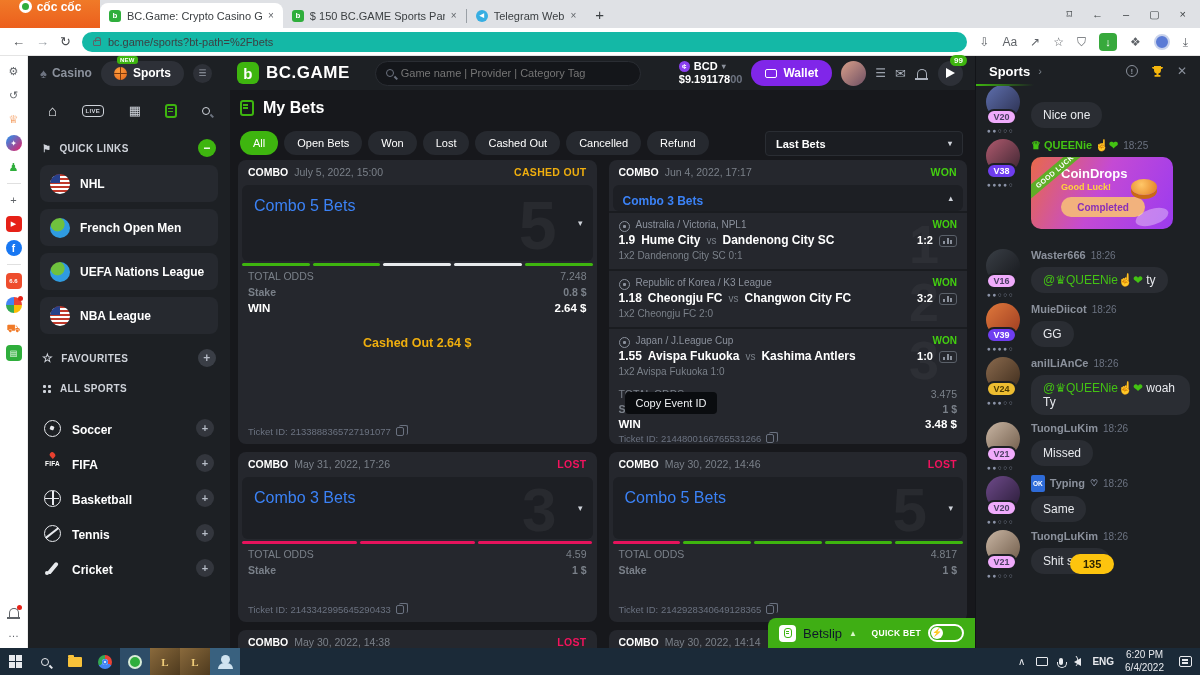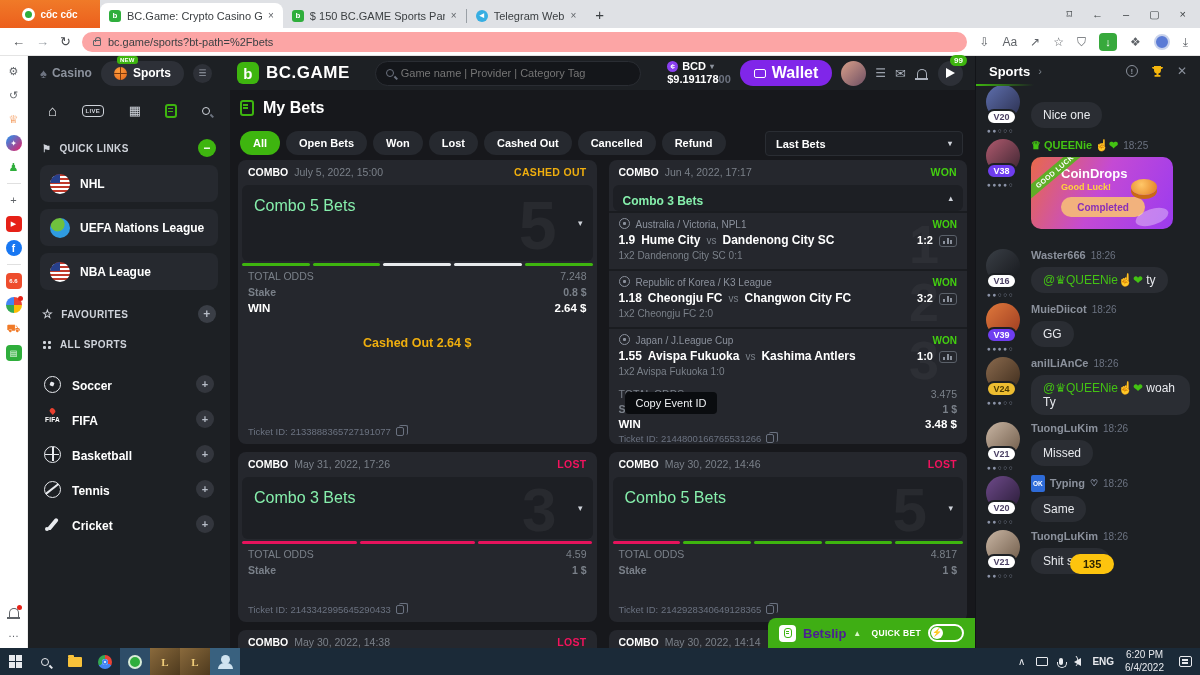--- a/index.html
+++ b/index.html
@@ -1,33 +1,33 @@
 <!DOCTYPE html>
 <html><head>
 <meta charset="utf-8">
 <style>
 *{box-sizing:border-box;margin:0;padding:0;font-family:"Liberation Sans",sans-serif}
 body{width:1200px;height:675px;position:relative;overflow:hidden;background:#17181c}
 i,em{font-style:normal}
 
 .tabstrip{position:absolute;left:0;top:0;width:1200px;height:28px;background:#dfe1e5;display:flex;align-items:flex-end}
-.brand{width:100px;height:28px;background:linear-gradient(180deg,#f07a28,#ec5f1d);color:#fff;font-weight:bold;font-size:10px;display:flex;align-items:center;justify-content:center;gap:5px}
+.brand{width:100px;height:28px;background:linear-gradient(180deg,#f07a28,#ec5f1d);color:#fff;font-weight:bold;font-size:12px;display:flex;justify-content:center;gap:5px}
 .brandball{width:13px;height:13px;border-radius:50%;border:3px solid #fff;background:#2fae3c}
 .tab{height:25px;display:flex;align-items:center;gap:6px;padding:0 9px;font-size:11px;color:#3c4043;max-width:190px;border-radius:8px 8px 0 0}
 .tab.active{background:#fff}
 .tab .ttl{white-space:nowrap;overflow:hidden;max-width:135px}
 .fav{width:12px;height:12px;border-radius:3px;background:#2fae3c;color:#fff;font-size:8px;font-weight:bold;display:flex;align-items:center;justify-content:center;flex:none}
 .fav.tg{border-radius:50%;background:#37aee2}
 .tclose{color:#5f6368;font-size:10px}
 .tdiv{width:1px;height:14px;background:#9aa0a6;margin-bottom:5px}
 .newtab{font-size:15px;color:#3c4043;margin:0 10px 5px}
 .winctl{margin-left:auto;display:flex;align-items:center;gap:20px;height:28px;padding:0 14px;color:#3c4043;font-size:11px}
 .addrbar{position:absolute;left:0;top:28px;width:1200px;height:28px;background:#fff;display:flex;align-items:center;gap:11px;padding:0 12px;border-bottom:1px solid #e4e4e4}
 .nav{color:#4a4d51;font-size:13px}.nav.dim{color:#9aa0a6}
-.urlpill{width:885px;height:20px;background:#fca5a5;border-radius:10px;display:flex;align-items:center;gap:7px;padding:0 11px}
+.urlpill{width:885px;height:20px;background:#14b8a6;border-radius:10px;display:flex;align-items:center;gap:7px;padding:0 11px}
 .lock{width:8px;height:6px;border:1px solid #5f6368;border-radius:1px;position:relative;margin-top:3px;flex:none}
 .lock::before{content:"";position:absolute;left:1px;top:-4px;width:4px;height:4px;border:1px solid #5f6368;border-bottom:none;border-radius:3px 3px 0 0}
 .url{font-size:11px;color:#3c4043}
 .addr-icons{margin-left:auto;display:flex;align-items:center;gap:13px;color:#5f6368;font-size:12px}
 .dlgreen{width:18px;height:18px;border-radius:4px;background:#37a93c;color:#fff;display:flex;align-items:center;justify-content:center;font-size:11px}
 .prof{width:16px;height:16px;border-radius:50%;background:#5b7bd5;border:2px solid #c9d3ec}
 
 .rail{position:absolute;left:0;top:56px;width:28px;height:592px;background:#fff;border-right:1px solid #ececec;display:flex;flex-direction:column;align-items:center;gap:8px;padding:7px 0}
 .ric{width:16px;height:16px;border-radius:4px;display:flex;align-items:center;justify-content:center;font-size:11px;color:#5f6368;flex:none}
 .ric.yt{background:#e62117;color:#fff;font-size:7px;border-radius:4px}
@@ -62,21 +62,21 @@
 .searchpill{width:266px;height:25px;background:#14161a;border:1px solid #2a2d33;border-radius:13px;display:flex;align-items:center;gap:7px;padding:0 10px;margin-left:16px}
 .searchpill input{flex:1;background:none;border:none;outline:none;color:#8b919c;font-size:11px}
 .mag{width:8px;height:8px;border:1.5px solid #6d7380;border-radius:50%;position:relative;flex:none}
 .mag::after{content:"";position:absolute;left:7px;top:7px;width:4px;height:1.5px;background:#6d7380;transform:rotate(45deg)}
 .cur{margin-left:auto;line-height:1.15;white-space:nowrap}
 .curtop{display:flex;align-items:center;gap:4px;font-size:11px;color:#fff;font-weight:bold}
 .coin{width:11px;height:11px;border-radius:50%;background:#8a3ff0;color:#fff;font-size:8px;font-weight:bold;display:flex;align-items:center;justify-content:center}
 .curcaret{color:#8b919c;font-size:8px}
 .balance{font-size:11px;color:#fff;font-weight:bold}
 .balance .dim{color:#6d7380}
-.walletbtn{height:26px;background:#8026e9;border-radius:13px;color:#fff;font-weight:bold;font-size:16px;display:flex;align-items:center;gap:6px;padding:0 14px}
+.walletbtn{height:26px;background:#8026e9;border-radius:13px;color:#fff;font-weight:bold;font-size:12px;display:flex;align-items:center;gap:6px;padding:0 14px}
 .wic{width:12px;height:9px;border:1.5px solid #fff;border-radius:2px}
 .avatar{width:25px;height:25px;border-radius:50%;background:linear-gradient(135deg,#d9a08a,#6e4f63);flex:none}
 .avmenu{color:#9aa0ab;font-size:12px}
 .mailic{color:#aab0bb;font-size:13px}
 .hbell{width:10px;height:9px;border:1.5px solid #aab0bb;border-bottom:none;border-radius:5px 5px 0 0;position:relative;margin:0 2px}
 .hbell::after{content:"";position:absolute;left:-3px;bottom:-2px;width:13px;height:2px;background:#aab0bb}
 .sendwrap{position:relative;width:25px;height:25px;border-radius:50%;background:#2d3037;display:flex;align-items:center;justify-content:center}
 .plane{width:0;height:0;border-left:9px solid #fff;border-top:5px solid transparent;border-bottom:5px solid transparent}
 .badge99{position:absolute;top:-6px;right:-4px;background:#3eb50f;color:#fff;font-size:8px;font-weight:bold;border-radius:8px;padding:1px 4px}
 
@@ -109,77 +109,77 @@
 .spico[data-k="basketball"]::after{content:"";position:absolute;left:0;top:6.5px;width:14px;height:1.5px;background:#e8eaee}
 .spico[data-k="tennis"]::after{content:"";position:absolute;left:-1px;top:6px;width:16px;height:1.5px;background:#e8eaee;transform:rotate(-38deg)}
 .spico[data-k="cricket"]{border:none}
 .spico[data-k="cricket"]::before{content:"";position:absolute;left:7px;top:1px;width:3.5px;height:14px;border-radius:2px;background:#e8eaee;transform:rotate(40deg)}
 .spico[data-k="cricket"]::after{content:"";position:absolute;left:1px;top:11px;width:4px;height:4px;border-radius:50%;background:#e8eaee}
 
 .main{position:absolute;left:202px;top:34px;width:745px;height:558px;overflow:hidden}
 .mtitle{position:absolute;top:9px;left:10px;display:flex;align-items:center;gap:9px;color:#fff;font-weight:800;font-size:16px}
 .mtitle .docic{width:14px;height:16px}
 .filters{position:absolute;top:41px;left:10px;display:flex;gap:6px}
-.fpill{height:24px;border-radius:12px;background:#26292f;color:#fff;font-size:11px;font-weight:bold;display:flex;align-items:center;padding:0 13px;white-space:nowrap}
+.fpill{height:24px;border-radius:12px;background:#26292f;color:#fff;font-size:11px;font-weight:normal;display:flex;align-items:center;padding:0 13px;white-space:nowrap}
 .fpill[data-k="active"]{background:#3eb50f}
 .sortsel{position:absolute;top:41px;right:12px;width:198px;height:25px;background:#1b1d22;border:1px solid #2a2d33;border-radius:4px;color:#fff;font-size:11px;font-weight:bold;display:flex;align-items:center;justify-content:space-between;padding:0 10px}
 .sortsel .car{color:#cfd3da;font-size:8px}
 .cards{position:absolute;top:70px;left:8px;width:729px;display:grid;grid-template-columns:1fr 1fr;grid-template-rows:284px 170px 60px;gap:8px 12px}
 .card{background:#25272d;border-radius:8px;position:relative;overflow:hidden}
 .chead{height:24px;display:flex;align-items:center;gap:6px;padding:0 10px;font-size:10.5px}
 .cbadge{color:#fff;font-weight:800}
 .cdate{color:#7a8089}
 .cstatus{margin-left:auto;font-weight:800;letter-spacing:.3px}
 .cstatus[data-k="won"]{color:#43cf10}
 .cstatus[data-k="lost"]{color:#f2135e}
 .cstatus[data-k="cashed"]{color:#efae0e}
 .cpanel{margin:1px 4px 0;background:#1d1f24;border-radius:6px;position:relative;height:76px;padding:12px}
 .cpanel.mid{height:62px}
-.ctitle{color:#86efac;font-size:16px}
+.ctitle{color:#3b82f6;font-size:16px}
 .ghost{position:absolute;right:36px;top:0;font-size:68px;font-weight:800;color:rgba(255,255,255,.05);line-height:80px}
 .cpanel.mid .ghost{line-height:66px;font-size:62px}
 .pcaret{position:absolute;right:10px;top:50%;transform:translateY(-50%);color:#cfd3da;font-size:9px}
 .segs{display:flex;gap:3px;margin:2px 4px 0}
 .seg{flex:1;height:3px;border-radius:2px;background:#3a3e46}
 .seg[data-k="g"]{background:#3eb50f}
 .seg[data-k="w"]{background:#e8eaed}
 .seg[data-k="p"]{background:#e6135c}
 .crow{display:flex;justify-content:space-between;padding:4px 10px 0;font-size:10.5px;color:#7a8089}
 .crow.stake{font-weight:bold}
 .crow.win{color:#fff;font-weight:800;font-size:11.5px}
 .cnote{position:absolute;left:0;right:0;top:176px;text-align:center;color:#efae0e;font-weight:800;font-size:12.5px}
 .cticket{position:absolute;left:10px;bottom:7px;display:flex;align-items:center;gap:5px;color:#6b7280;font-size:9.5px}
 .cticket.inline{position:static;padding:3px 10px 0}
 .copyic{width:8px;height:9px;border:1px solid #6b7280;border-radius:2px;position:relative}
 .copyic::before{content:"";position:absolute;left:2px;top:-3px;width:8px;height:9px;border:1px solid #6b7280;border-radius:2px;border-left:none;border-bottom:none}
 
 .cpanel.small{height:26px;padding:6px 10px}
 .cpanel.small .ctitle{font-size:12px;font-weight:800}
 .leg{border-top:2px solid #1a1c20;padding:5px 10px 6px;position:relative}
-.legtop{display:flex;align-items:flex-start;gap:6px;font-size:10px;color:#8b919c;line-height:14px}
+.legtop{display:flex;align-items:flex-end;gap:6px;font-size:10px;color:#8b919c;line-height:14px}
 .soccer-ic{width:11px;height:11px;border:1.2px solid #8b919c;border-radius:50%;position:relative;flex:none}
 .soccer-ic::after{content:"";position:absolute;left:3px;top:3px;width:3px;height:3px;background:#8b919c;border-radius:1px}
 .legtop .lstat{margin-left:auto;font-weight:800}
 .legtop .lstat[data-k="won"]{color:#43cf10}
 .legmain{display:flex;align-items:center;gap:6px;font-size:12px;color:#fff;font-weight:800;line-height:17px}
 .legmain .vs{color:#7a8089;font-weight:normal;font-size:10px}
 .legmain .score{margin-left:auto;font-size:11px}
 .statchip{width:18px;height:12px;border:1px solid #5a6069;border-radius:3px;display:flex;align-items:flex-end;gap:1.5px;padding:2px 3px}
 .statchip i{width:2px;background:#8b919c}
 .statchip i:nth-child(1){height:3px}.statchip i:nth-child(2){height:6px}.statchip i:nth-child(3){height:4px}
 .legpick{font-size:10px;color:#7a8089;line-height:14px}
 .legghost{position:absolute;right:28px;top:4px;font-size:54px;font-weight:800;color:rgba(255,255,255,.04);line-height:54px}
 .btotals .crow{padding-top:3px}
 .tooltip{position:absolute;left:16px;bottom:30px;background:#0a0c0f;color:#eef0f3;font-size:11px;padding:5px 11px;border-radius:4px;z-index:4;white-space:nowrap}
 
 .betslipbar{position:absolute;left:538px;bottom:0;width:207px;height:30px;background:#3fae14;border-radius:8px 0 0 0;display:flex;align-items:center;gap:7px;padding:0 11px;z-index:6}
 .bsic{width:17px;height:17px;background:#fff;border-radius:4px;display:flex;align-items:center;justify-content:center}
 .bsic .docic{width:8px;height:10px;border-width:1.5px}
 .bsic .docic::after{left:1px;top:2px;width:3px;height:1px;box-shadow:0 2px 0 #3eb50f}
-.bstext{color:#4c1d95;font-weight:700;font-size:13px}
+.bstext{color:#0f172a;font-weight:400;font-size:13px}
 .bscaret{color:#d9f7c8;font-size:8px}
 .qb{margin-left:auto;color:#fff;font-weight:800;font-size:8.5px;letter-spacing:.3px}
 .toggle{width:36px;height:18px;border:2px solid #fff;border-radius:9px;position:relative}
 .knob{position:absolute;left:1px;top:1px;width:12px;height:12px;background:#fff;border-radius:50%;color:#3fae14;font-size:8px;display:flex;align-items:center;justify-content:center;line-height:1}
 
 .chat{position:absolute;left:947px;top:0;width:225px;height:592px;background:#1d2024;border-left:1px solid #121418}
 .chathead{height:30px;display:flex;align-items:center;gap:8px;padding:0 13px;color:#fff;font-weight:800;font-size:13px;position:relative}
 .chathead .chev{color:#7a8089;font-size:11px;font-weight:normal}
 .chathead .hicons{margin-left:auto;display:flex;align-items:center;gap:13px}
 .infoic{width:12px;height:12px;border:1.3px solid #8b919c;border-radius:50%;color:#8b919c;font-size:8px;display:flex;align-items:center;justify-content:center;font-weight:bold}
@@ -191,21 +191,21 @@
 .mav{position:absolute;left:0;top:1px;width:34px;height:34px;border-radius:50%}
 .av1{background:linear-gradient(135deg,#5e6fae,#2b2f4e)}
 .av2{background:linear-gradient(135deg,#b05a6e,#3c2531)}
 .av3{background:linear-gradient(135deg,#3a3f46,#16181c)}
 .av4{background:linear-gradient(135deg,#e0793c,#9c3b20)}
 .av5{background:linear-gradient(135deg,#8a6a4e,#3e2c1c)}
 .av6{background:linear-gradient(135deg,#c9b6a4,#6e5a48)}
 .av7{background:linear-gradient(135deg,#6e4a8a,#2a1c38)}
 .av8{background:linear-gradient(135deg,#c9b6a4,#6e5a48)}
 .vb{position:absolute;left:0;top:25px;min-width:31px;height:16px;border-radius:8px;font-size:9px;font-weight:800;display:flex;align-items:center;justify-content:center;border:2px solid #1d2024;padding:0 4px}
-.vb[data-k="lav"]{background:#ffffff;color:#4a3f63}
+.vb[data-k="lav"]{background:#f0abfc;color:#4a3f63}
 .vb[data-k="purple"]{background:#6f3df0;color:#fff}
 .vb[data-k="gold"]{background:#edbd31;color:#4e3b02}
 .mdots{position:absolute;left:1px;top:43px;font-size:6.5px;letter-spacing:1.5px;color:#8b93a7;white-space:nowrap}
 .mname{font-size:11px;color:#8b919c;font-weight:bold;display:flex;align-items:center;gap:5px;line-height:15px}
 .mname .nm.green{color:#43c213}
 .mname .t{color:#6b7280;font-weight:normal;font-size:10px}
 .okchip{background:#2e6bd8;color:#fff;font-size:6.5px;font-weight:800;border-radius:2px;padding:1px 2px}
 .sufic{color:#8b93a7;font-size:9px}
 .bubble{display:inline-block;background:#2a2d33;border-radius:13px;padding:6px 12px;color:#e8eaee;font-size:12px;margin-top:4px;line-height:14px}
 .mention{color:#43c213}
@@ -384,20 +384,24 @@
     </div>
     <div class="shead">
       <span class="pennant">⚑</span>
       <span>QUICK LINKS</span>
       <span class="grow"></span>
       <span class="rbtn">−</span>
     </div>
     <div class="qitem">
         <span class="qicon" data-k="us"></span>
         <span>NHL</span>
+      </div>
+    <div class="qitem">
+        <span class="qicon" data-k="globe"></span>
+        <span>French Open Men</span>
       </div>
     <div class="qitem">
         <span class="qicon" data-k="globe"></span>
         <span>UEFA Nations League</span>
       </div>
     <div class="qitem">
         <span class="qicon" data-k="us"></span>
         <span>NBA League</span>
       </div>
     <div class="shead">

